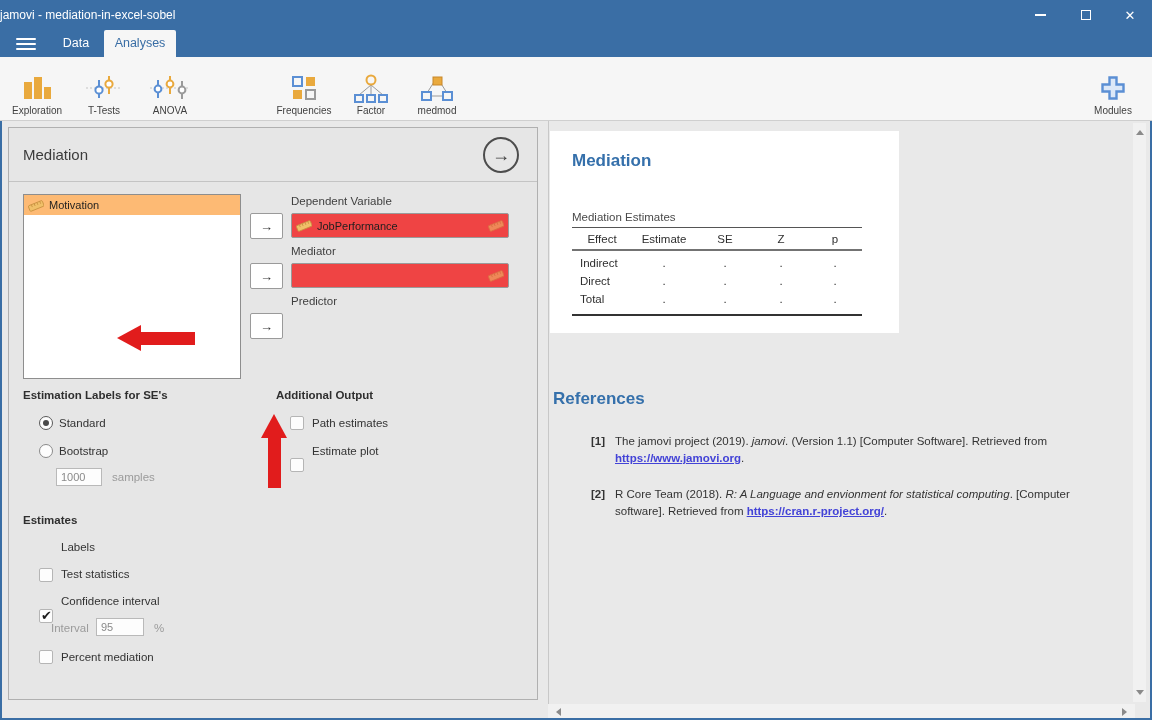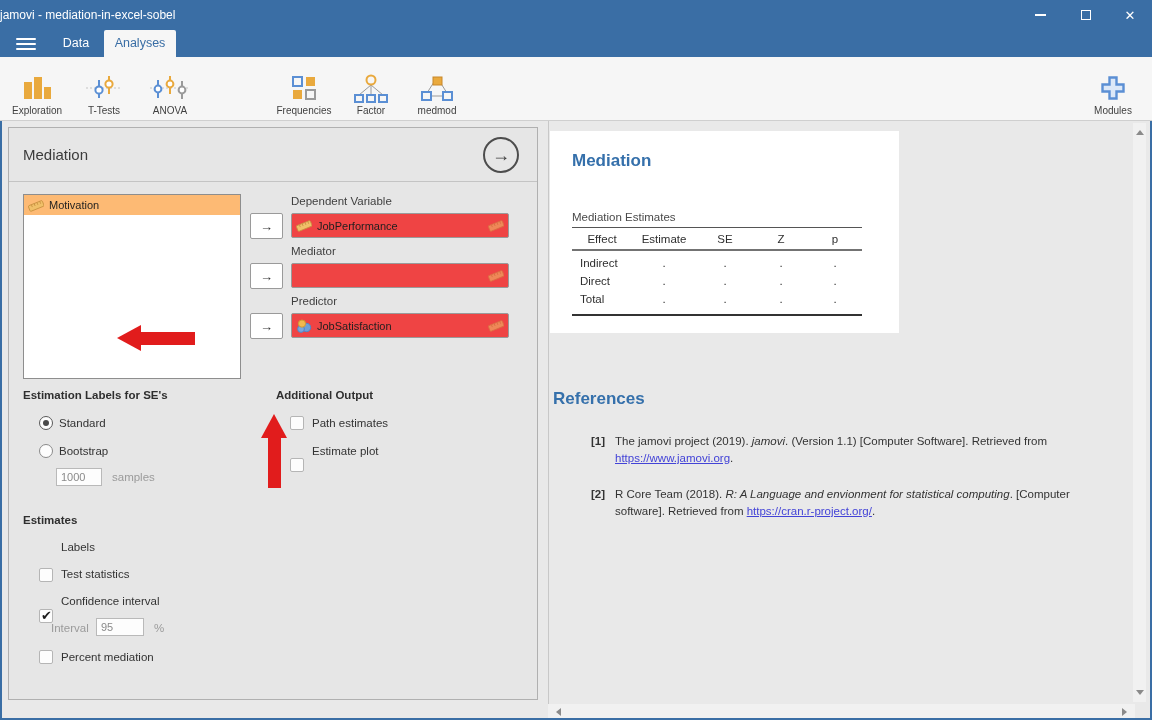--- a/index.html
+++ b/index.html
@@ -83,21 +83,21 @@
   #tbl-head { border-top:1px solid #555; border-bottom:2px solid #737373; }
   #tbl-head .tcell { padding:5px 0 4px; }
   #tbl-body { border-bottom:2px solid #333; padding:3px 0 6px; }
   #tbl-body .trow { height:18px; align-items:center; }
   #tbl-body .c0 { text-align:left; padding-left:8px; }
 
   #refs-heading { left:4px; top:268px; }
   .ref-item { left:42px; width:528px; display:flex; font-size:11.5px; color:#333; line-height:17px; }
   .ref-num { width:24px; font-weight:bold; flex:none; }
   .ref-text { width:504px; }
-  .ref-text a { color:#4343d7; }
+  .ref-text a { color:#4343d7;font-weight:bold; }
 
   
   #vscroll { left:1131px; top:2px; width:13px; height:579px; background:#f1f1f1; }
   #hscroll { left:546px; top:583px; width:587px; height:14px; background:#f1f1f1; }
   .sb-arrow { position:absolute; width:0; height:0; }
   #vs-up   { left:3px; top:7px; border-left:4px solid transparent; border-right:4px solid transparent; border-bottom:5px solid #8a8a8a; }
   #vs-down { left:3px; bottom:7px; border-left:4px solid transparent; border-right:4px solid transparent; border-top:5px solid #8a8a8a; }
   #hs-left { left:8px; top:3.5px; border-top:4px solid transparent; border-bottom:4px solid transparent; border-right:5px solid #8a8a8a; }
   #hs-right{ right:8px; top:3.5px; border-top:4px solid transparent; border-bottom:4px solid transparent; border-left:5px solid #8a8a8a; }
 </style>
@@ -277,38 +277,20 @@
           <svg width="16" height="13">
               <g transform="rotate(-22 8 6.5)">
                 <rect x="0.5" y="4" width="15" height="6" rx="1" fill="#f0c069" stroke="#c89040" stroke-width="0.8"></rect>
                 <path d="M4 4v2.6 M7 4v2.6 M10 4v2.6 M13 4v2.6" stroke="#c89040" stroke-width="0.8"></path>
               </g>
             </svg>
         </span>
       </div>
 
       <div class="fld-label abs" style="top:167px;">Predictor</div>
-      <div class="fld-box abs" style="top:185px;">
-        <span class="vicon">
-          <svg width="16" height="14">
-              <circle cx="10.5" cy="8.5" r="4.2" fill="#6f9fd8" stroke="#5585c2"></circle>
-              <circle cx="5" cy="10" r="3.4" fill="#7aa7dd" stroke="#5585c2"></circle>
-              <circle cx="6" cy="4.6" r="3.6" fill="#f2b950" stroke="#d09a36"></circle>
-            </svg>
-        </span>
-        <span>JobSatisfaction</span>
-        <span class="hint">
-          <svg width="16" height="13">
-              <g transform="rotate(-22 8 6.5)">
-                <rect x="0.5" y="4" width="15" height="6" rx="1" fill="#f0c069" stroke="#c89040" stroke-width="0.8"></rect>
-                <path d="M4 4v2.6 M7 4v2.6 M10 4v2.6 M13 4v2.6" stroke="#c89040" stroke-width="0.8"></path>
-              </g>
-            </svg>
-        </span>
-      </div>
 
       <div class="sec-head abs" style="left:14px; top:261px;">Estimation Labels for SE's</div>
       <div class="radio abs sel" style="left:30px; top:288px;"></div>
       <div class="ctl-label abs" style="left:50px; top:289px;">Standard</div>
       <div class="radio abs" style="left:30px; top:316px;"></div>
       <div class="ctl-label abs" style="left:50px; top:317px;">Bootstrap</div>
       <input class="mini-input abs" style="left: 47px; top: 340px; width: 46px;" value="1000">
       <div class="ctl-label gray abs" style="left:103px; top:343px;">samples</div>
 
       <div class="sec-head abs" style="left:267px; top:261px;">Additional Output</div>

